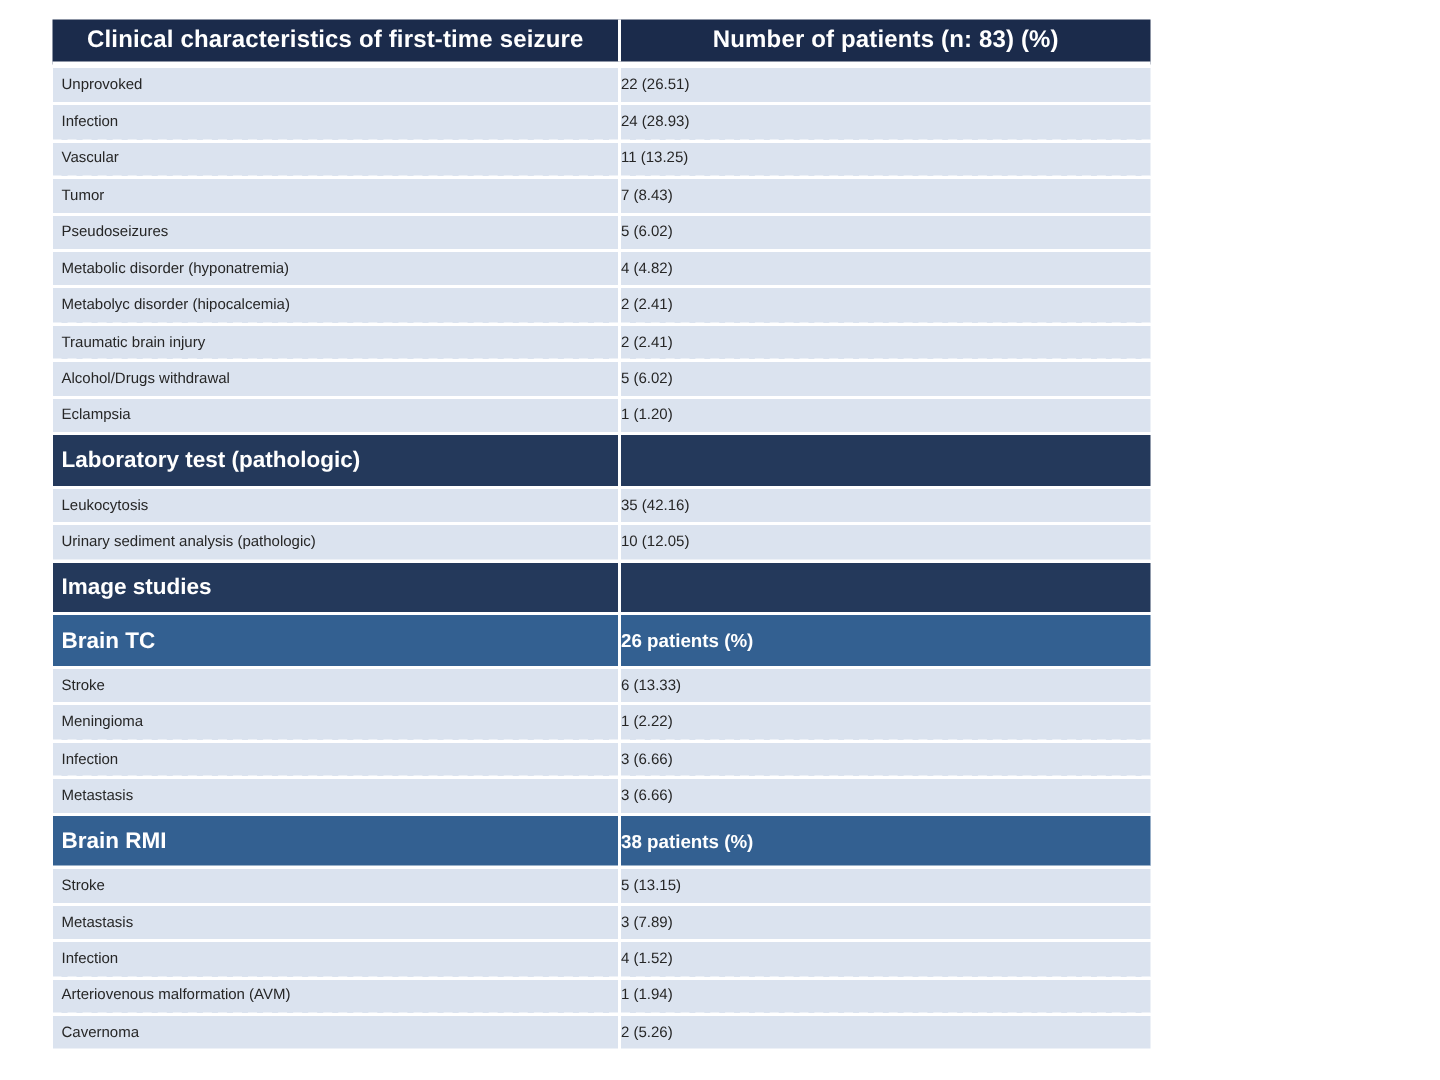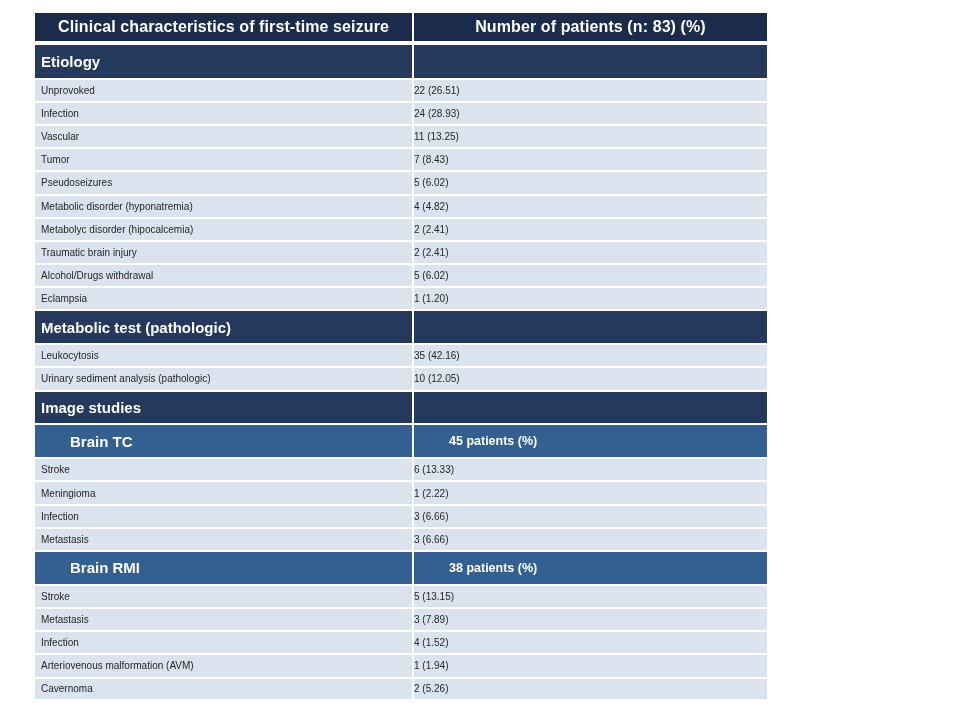--- a/index.html
+++ b/index.html
@@ -73,44 +73,39 @@
     border-top: 2px solid var(--divider);
     border-bottom: 2px solid var(--divider);
   }
   tr.row-subsection td {
     background: var(--subsection-bg);
     color: var(--header-text);
     font-weight: bold;
     font-size: 15px;
     border-top: 2px solid var(--divider);
     border-bottom: 2px solid var(--divider);
-    padding-left: 35px;
   }
   tr.row-subsection td.c2 { font-size: 12.5px; }
 </style>
 </head>
 <body>
 
 <div class="slide">
   <table class="clinical">
     <colgroup>
       <col class="col1">
       <col class="col2">
     </colgroup>
     <thead>
       <tr>
         <th class="c1">Clinical characteristics of first-time seizure</th>
         <th class="c2">Number of patients (n: 83) (%)</th>
       </tr>
     </thead>
     <tbody>
-        <tr class="row-section">
-          <td class="c1">Etiology</td>
-          <td class="c2"></td>
-        </tr>
         <tr class="row-data">
           <td class="c1">Unprovoked</td>
           <td class="c2">22 (26.51)</td>
         </tr>
         <tr class="row-data">
           <td class="c1">Infection</td>
           <td class="c2">24 (28.93)</td>
         </tr>
         <tr class="row-data">
           <td class="c1">Vascular</td>
@@ -138,38 +133,38 @@
         </tr>
         <tr class="row-data">
           <td class="c1">Alcohol/Drugs withdrawal</td>
           <td class="c2">5 (6.02)</td>
         </tr>
         <tr class="row-data">
           <td class="c1">Eclampsia</td>
           <td class="c2">1 (1.20)</td>
         </tr>
         <tr class="row-section">
-          <td class="c1">Metabolic test (pathologic)</td>
+          <td class="c1">Laboratory test (pathologic)</td>
           <td class="c2"></td>
         </tr>
         <tr class="row-data">
           <td class="c1">Leukocytosis</td>
           <td class="c2">35 (42.16)</td>
         </tr>
         <tr class="row-data">
           <td class="c1">Urinary sediment analysis (pathologic)</td>
           <td class="c2">10 (12.05)</td>
         </tr>
         <tr class="row-section">
           <td class="c1">Image studies</td>
           <td class="c2"></td>
         </tr>
         <tr class="row-subsection">
           <td class="c1">Brain TC</td>
-          <td class="c2">45 patients (%)</td>
+          <td class="c2">26 patients (%)</td>
         </tr>
         <tr class="row-data">
           <td class="c1">Stroke</td>
           <td class="c2">6 (13.33)</td>
         </tr>
         <tr class="row-data">
           <td class="c1">Meningioma</td>
           <td class="c2">1 (2.22)</td>
         </tr>
         <tr class="row-data">

